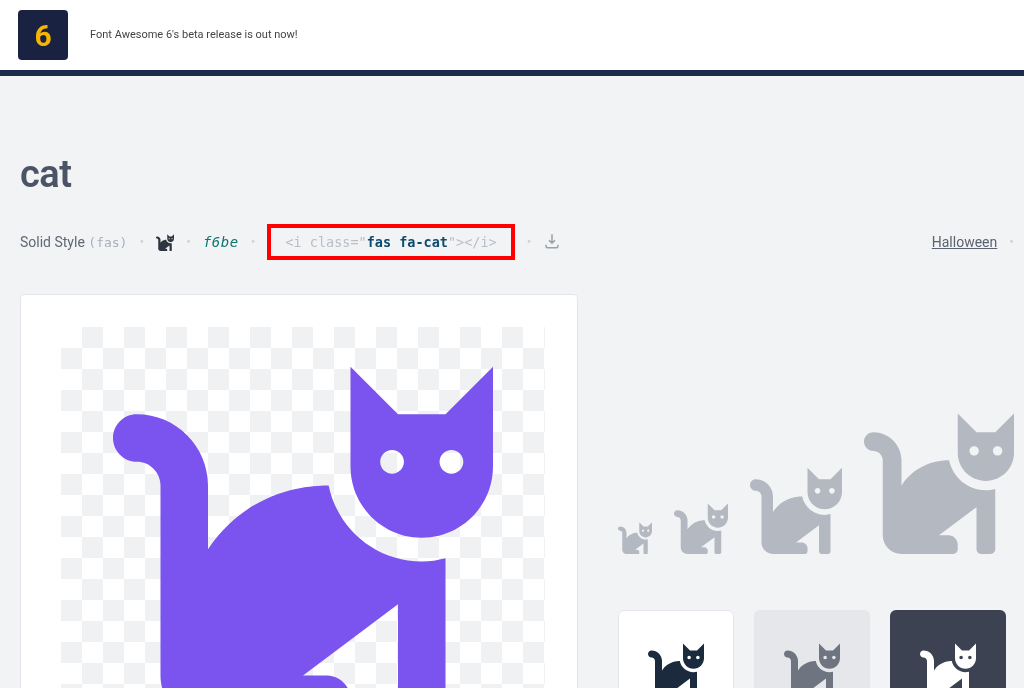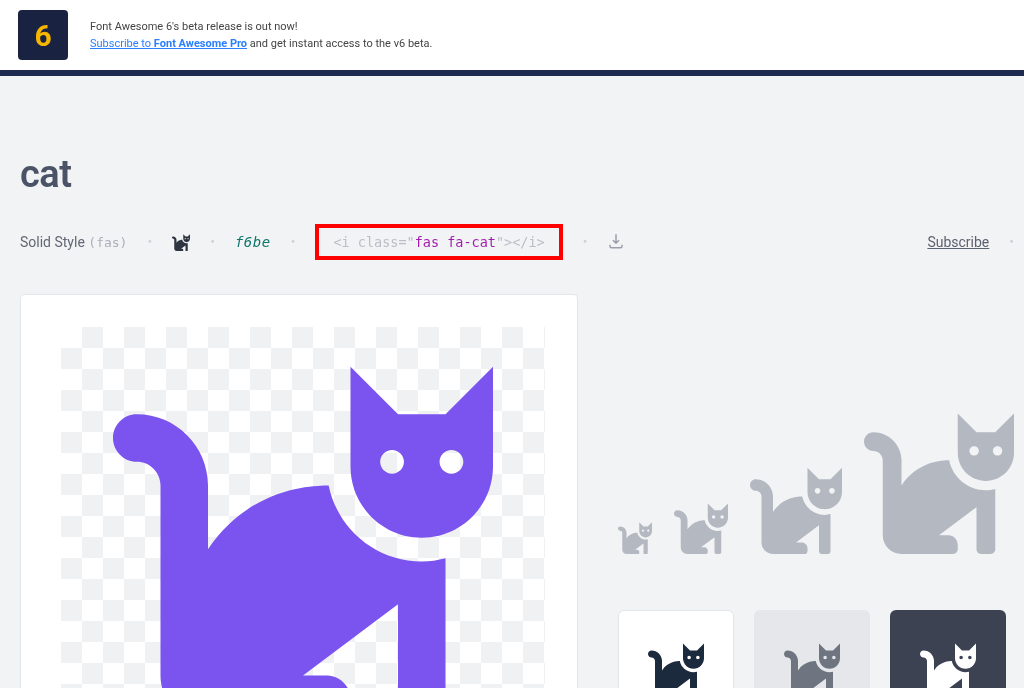--- a/index.html
+++ b/index.html
@@ -29,35 +29,35 @@
     margin-right: 22px;
   }
   .banner-text { font-size: 11px; line-height: 1.55; color: #444; }
   .banner-text .link { color: #2a7fff; }
   .banner-text .link strong { font-weight: 700; }
   
   .page { padding: 40px 10px 0 20px; }
   h1.icon-title { font-size: 38px; font-weight: 600; color: #4b5366; letter-spacing: -0.5px; margin-top: 36px; }
   
   .meta {
-    display: flex; align-items: center; gap: 20px;
+    display: flex; align-items: center; gap: 12px;
     margin-top: 28px; color: #9aa0ab; font-size: 14px;
   }
   .meta .dot { color: #d0d3d8; }
   .meta .style-label { color: #616875; }
   .meta .fas-label { color: #aab0bb; font-family: ui-monospace, Menlo, monospace; font-size: 13px; }
   .mini-cat { color: #2e3440; }
   .unicode { font-family: ui-monospace, Menlo, monospace; color: #0f766e; letter-spacing: 0.5px; font-style: italic; }
   .code-snippet {
     border: 4px solid #ff0000;
     padding: 6px 14px;
     font-family: ui-monospace, Menlo, monospace;
     font-size: 13.5px; color: #b9bec7;
   }
-  .code-snippet .kw { color: #a21caf; font-weight: 400; }
+  .code-snippet .kw { color: #0c4a6e; font-weight: 700; }
   .download-icon { color: #9aa0ab; }
   .meta-spacer { flex: 1; }
   .category-link { color: #5b6270; text-decoration: underline; }
   
   .content { display: flex; gap: 40px; margin-top: 34px; align-items: stretch; }
   .preview-card {
     background: #fff;
     border: 1px solid #e3e5ea;
     border-radius: 4px;
     width: 620px;
@@ -99,23 +99,20 @@
 <svg width="0" height="0" style="position:absolute">
   <symbol id="cat" viewBox="0 0 512 512">
     <path d="M290.59 192c-20.18 0-106.82 1.98-162.59 85.95V192c0-52.94-43.06-96-96-96-17.67 0-32 14.33-32 32s14.33 32 32 32c17.64 0 32 14.36 32 32v256c0 35.3 28.7 64 64 64h176c8.84 0 16-7.16 16-16v-16c0-17.67-14.33-32-32-32h-32l128-96v144c0 8.84 7.16 16 16 16h32c8.84 0 16-7.16 16-16V289.86c-10.29 2.67-20.89 4.54-32 4.54-61.81 0-113.52-44.05-125.41-102.4zM448 96h-64l-64-64v134.4c0 53.02 42.98 96 96 96s96-42.98 96-96V32l-64 64zm-72 80c-8.84 0-16-7.16-16-16s7.16-16 16-16 16 7.16 16 16-7.16 16-16 16zm80 0c-8.84 0-16-7.16-16-16s7.16-16 16-16 16 7.16 16 16-7.16 16-16 16z"></path>
   </symbol>
 </svg>
 
 <div class="banner">
   <div class="banner-badge">6</div>
   <div class="banner-text">
     <div>Font Awesome 6's beta release is out now!</div>
-    <div>
-      <a href="#" class="link"><span>Subscribe to </span><strong>Font Awesome Pro</strong></a><span> and get instant access to the v6 beta.</span>
-    </div>
   </div>
 </div>
 
 <div class="page">
   <h1 class="icon-title">cat</h1>
 
   <div class="meta">
     <span class="style-label">
       <span>Solid Style</span>
       <span class="fas-label">(fas)</span>
@@ -132,21 +129,21 @@
     <span class="code-snippet">
       <span>&lt;i class="</span><span class="kw">fas fa-cat</span><span>"&gt;&lt;/i&gt;</span>
     </span>
     <span class="dot">•</span>
     <span class="download-icon">
       <svg width="18" height="18" viewBox="0 0 24 24" fill="none" stroke="#9aa0ab" stroke-width="2">
           <path d="M12 3v12m0 0l-4-4m4 4l4-4M4 17v2a2 2 0 002 2h12a2 2 0 002-2v-2"></path>
         </svg>
     </span>
     <span class="meta-spacer"></span>
-    <a href="#" class="category-link">Subscribe</a>
+    <a href="#" class="category-link">Halloween</a>
     <span class="dot">•</span>
   </div>
 
   <div class="content">
     <div class="preview-card">
       <div class="checker">
         <svg class="cat-svg" width="460" height="380" fill="#7b53ef">
             <use href="#cat"></use>
           </svg>
       </div>

